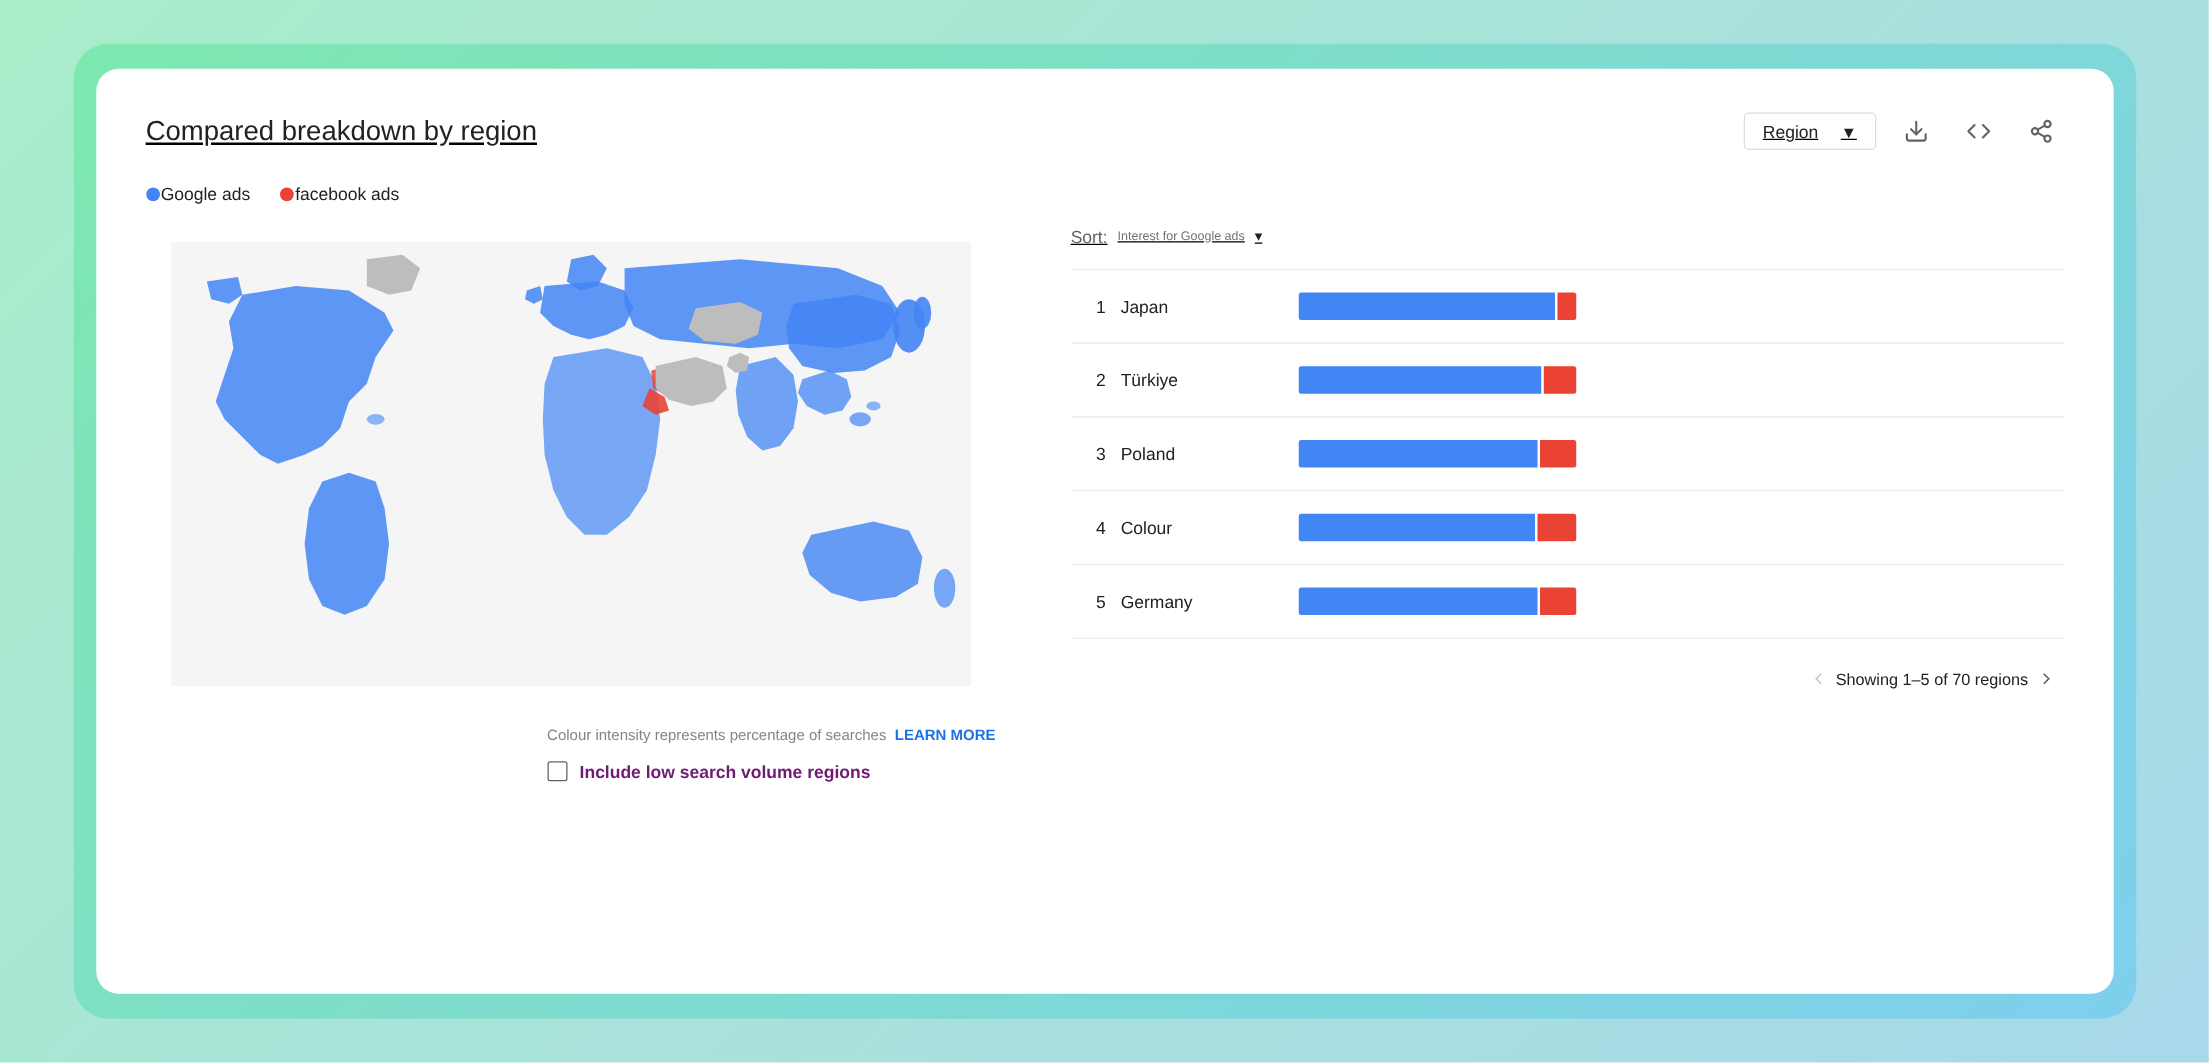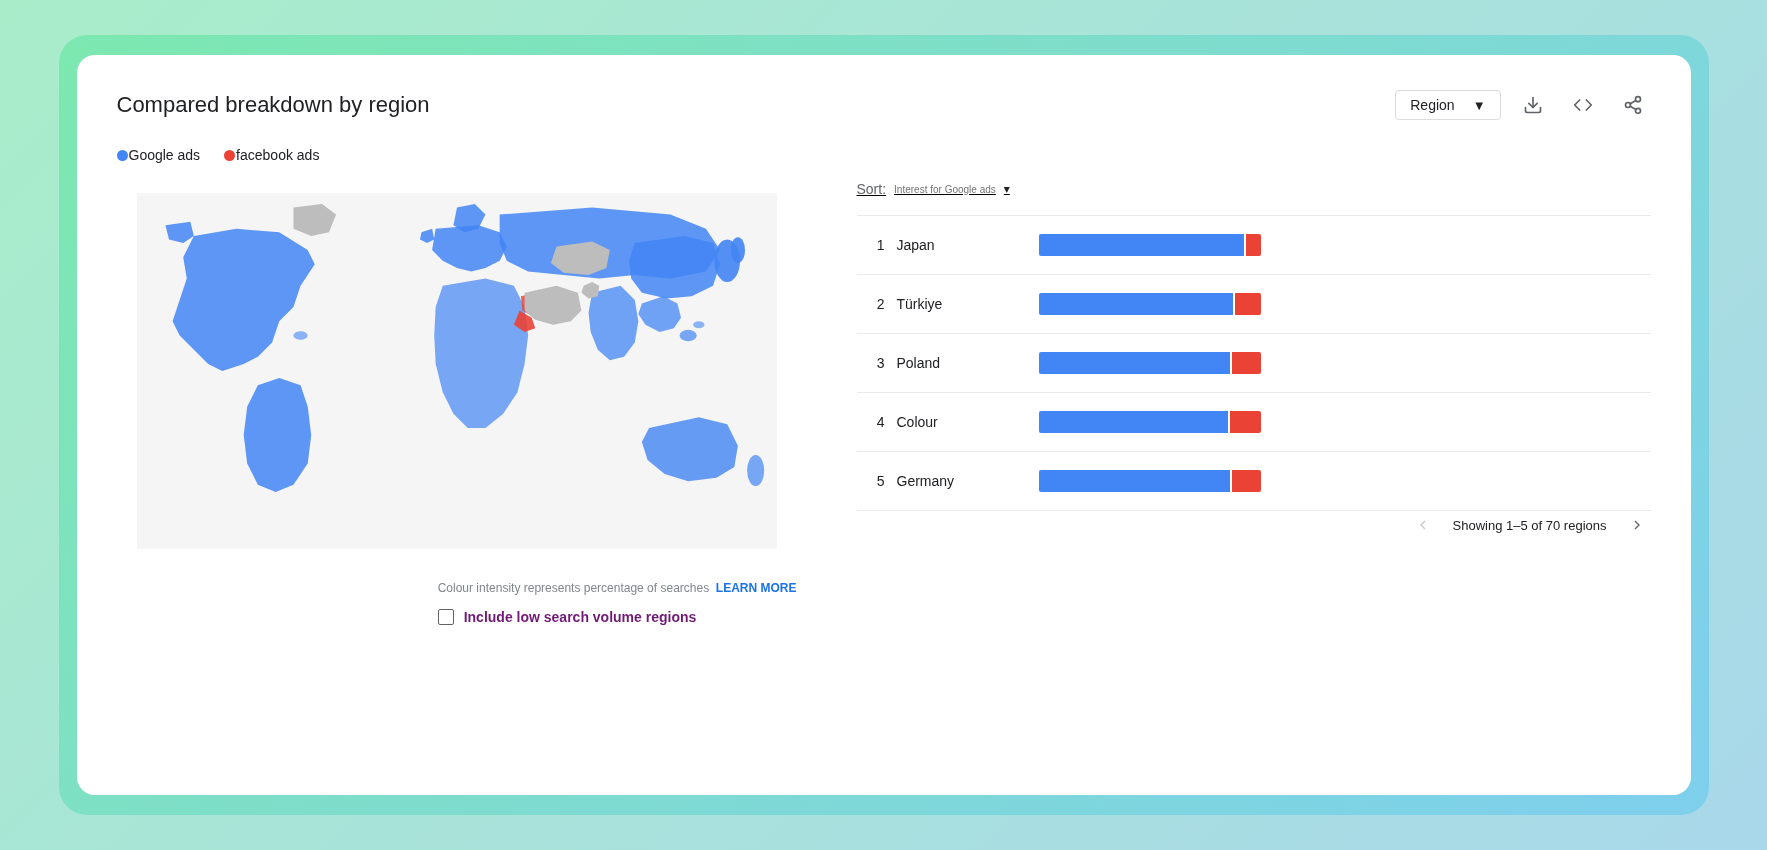--- a/index.html
+++ b/index.html
@@ -29,20 +29,21 @@
       min-height: 740px;
       padding: 32px 40px 36px 40px;
       position: relative;
     }
     
     .header-row {
       display: flex;
       align-items: center;
       justify-content: space-between;
       margin-bottom: 24px;
+      text-decoration: underline;
     }
     .card-title {
       font-size: 22px;
       font-weight: 400;
       color: #202124;
     }
     .header-actions {
       display: flex;
       align-items: center;
       gap: 14px;
@@ -212,21 +213,22 @@
       height: 22px;
       background: #ea4335;
       border-radius: 0 2px 2px 0;
     }
 
     
     .pagination-row {
       display: flex;
       align-items: center;
       justify-content: flex-end;
-      gap: 16px;
+      gap: 0;
+      margin-top: 18px;
     }
     .pagination-text {
       font-size: 13px;
       color: #202124;
     }
     .pagination-btn {
       width: 28px;
       height: 28px;
       display: flex;
       align-items: center;

